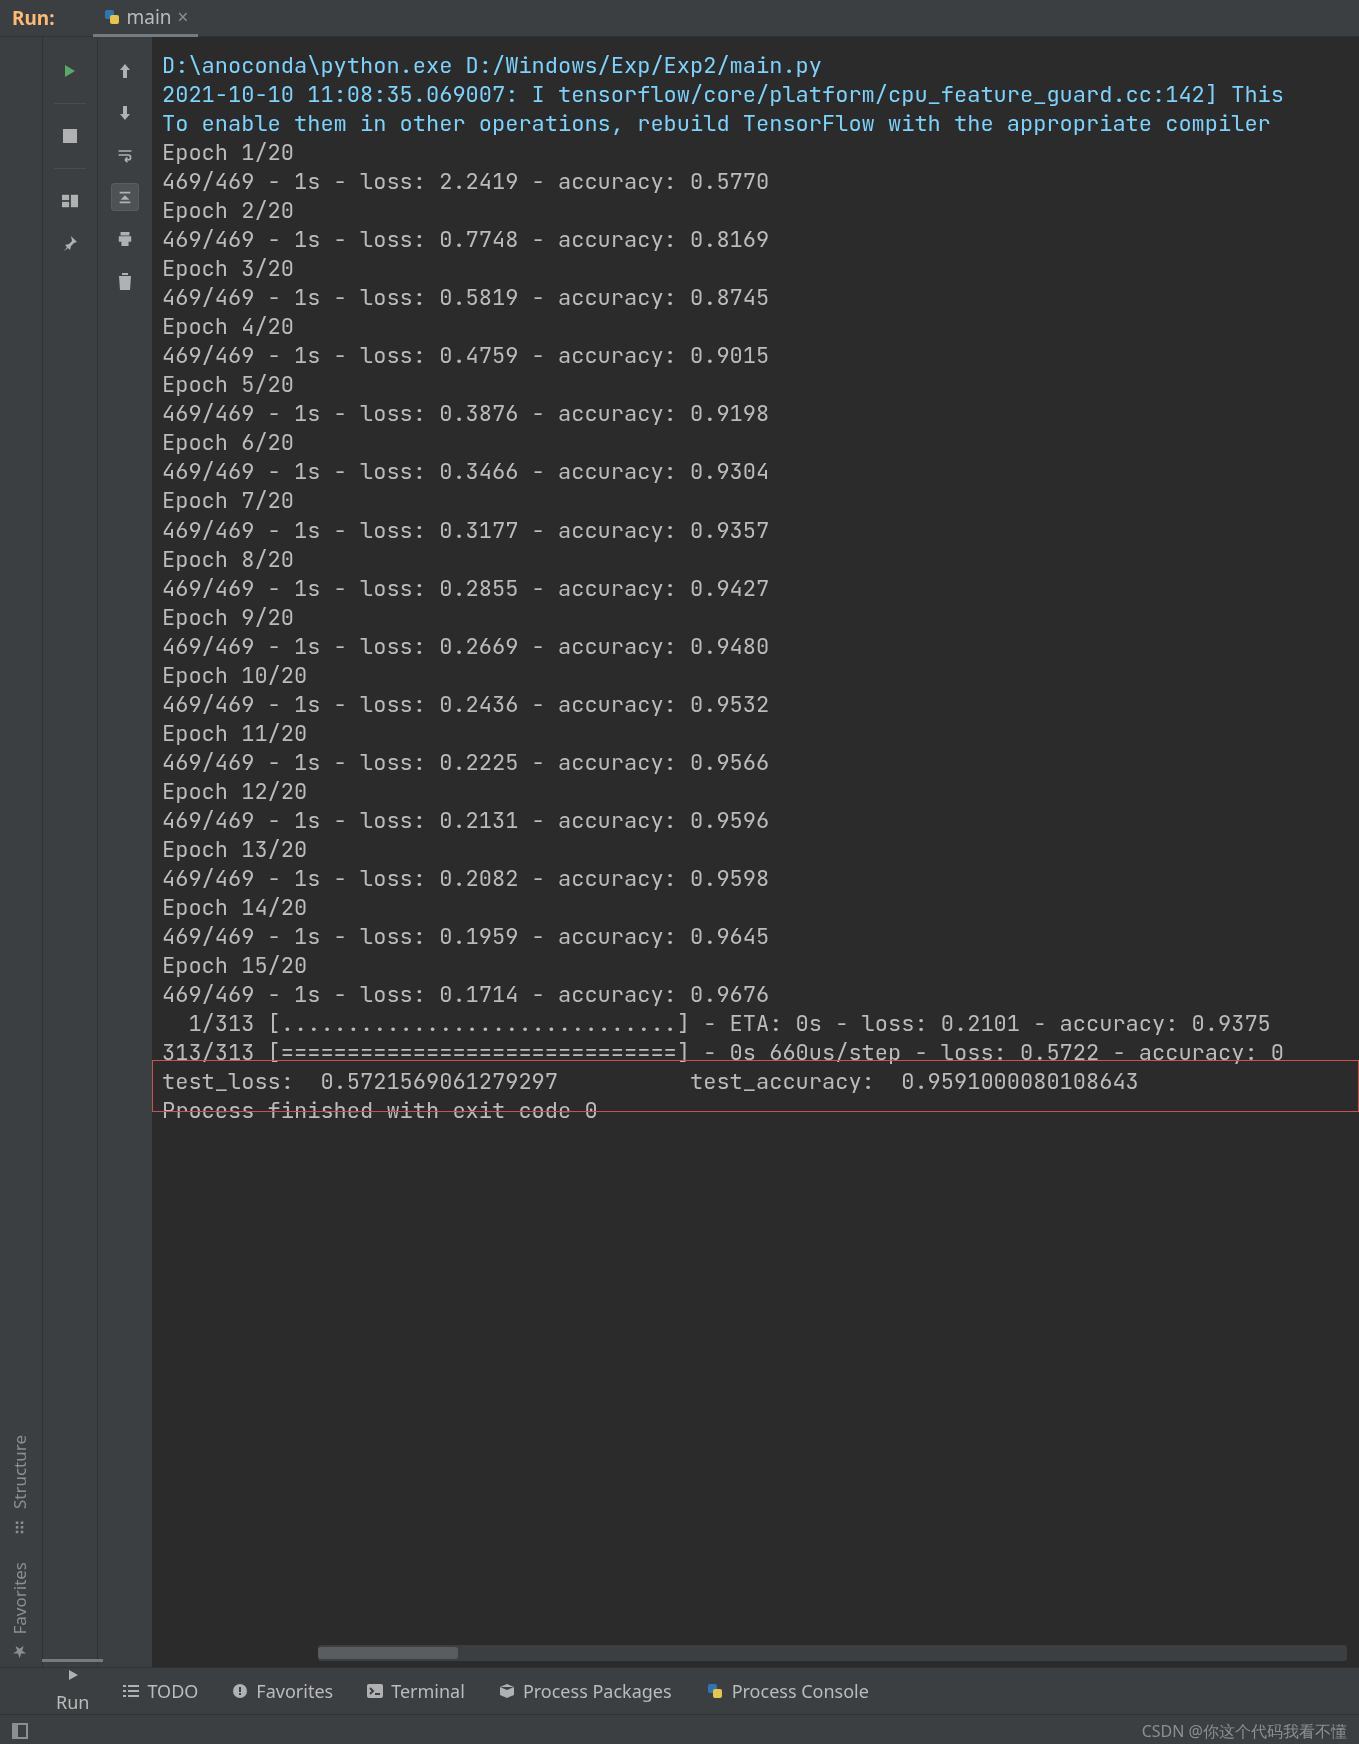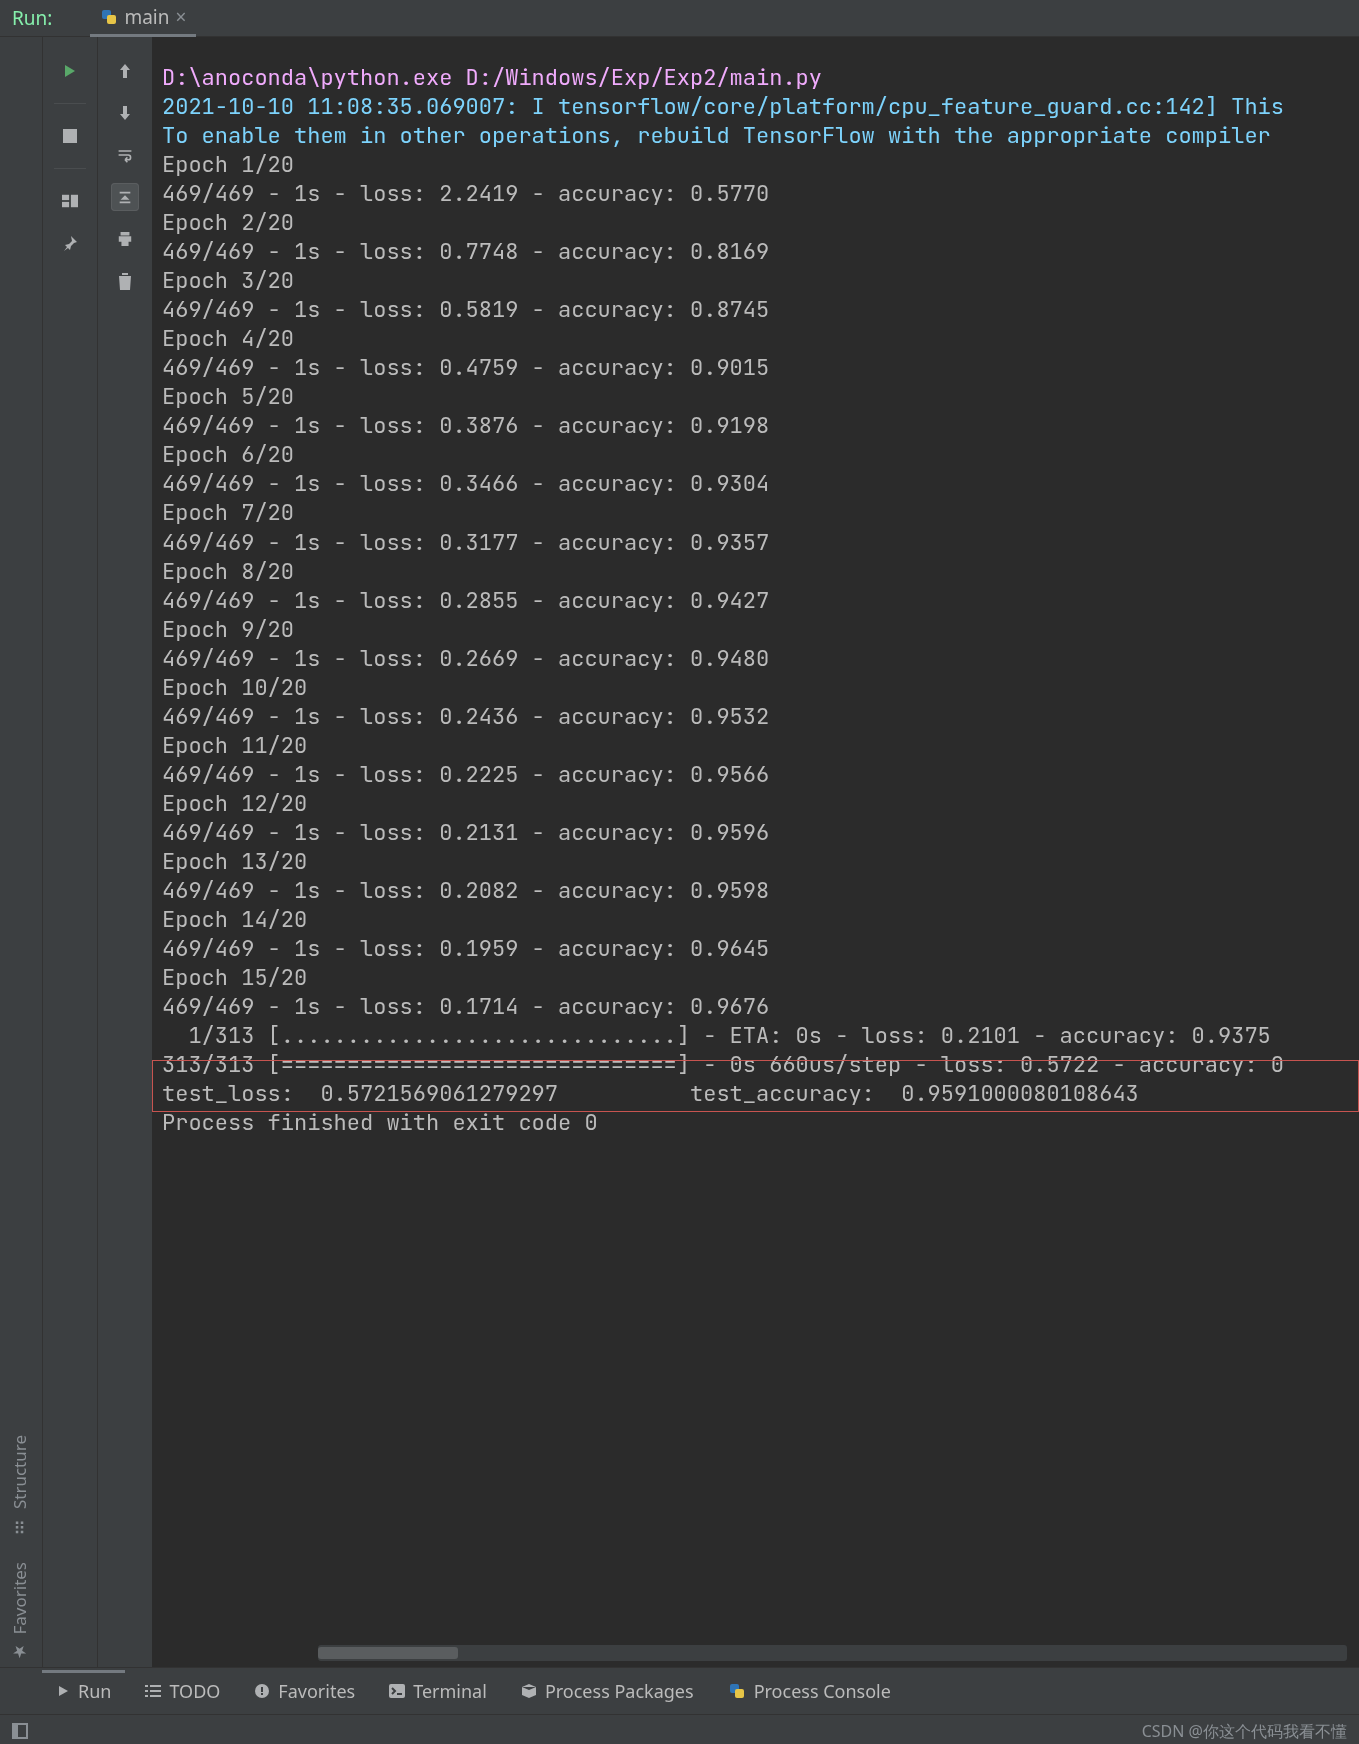--- a/index.html
+++ b/index.html
@@ -15,22 +15,23 @@
   }
   .tool-header {
     display: flex;
     align-items: center;
     height: 36px;
     background: #3C3F41;
     border-bottom: 1px solid #323232;
   }
   .tool-header .title {
     padding: 0 12px;
-    color: #86efac;
+    color: #fdba74;
     font-size: 19px;
+    font-weight: bold;
   }
   .tab {
     display: flex;
     align-items: center;
     gap: 6px;
     padding: 4px 10px;
     margin-left: 26px;
     border-bottom: 3px solid #747A80;
     color: #BBBBBB;
     font-size: 19px;
@@ -103,21 +104,21 @@
     position:relative;
   }
   .console{
     padding: 14px 0 14px 10px;
     font-family: "JetBrains Mono", "Consolas", monospace;
     font-size: 22px;
     line-height: 1.32;
     color:#BBBBBB;
     white-space: pre;
   }
-  .console .cmd{ color:#f0abfc;margin-top:12px;}
+  .console .cmd{ color:#7dd3fc;}
   .console .warn{ color:#7dd3fc;}
   .highlight-box{
     position:absolute;
     border:1px solid #C75450;
     left:154px;
     width:1100px;
     height:50px;
   }
   .scroll-hbar{
     position:absolute; left:166px; right:12px; bottom:6px; height:16px;
@@ -137,21 +138,21 @@
     padding-left:42px;
     color:#BBBBBB;
     font-size:18px;
   }
   .tool-btn{
     display:flex; align-items:center; gap:8px;
     padding:6px 14px;
     cursor:pointer;
     color:#BBBBBB;
   }
-  .tool-btn.active{ border-top:3px solid #747A80; margin-top:-3px;}
+  .tool-btn.active{ border-top:3px solid #747A80; margin-top:-3px;flex-direction:column;}
   .tool-btn .ico{ color:#AFB1B3; display:inline-flex;}
 
   .status-bar{
     height:32px;
     background:#3C3F41;
     border-top:1px solid #323232;
     display:flex; align-items:center; justify-content:space-between;
     padding:0 12px;
     color:#8A8F94;
     font-size:16px;

